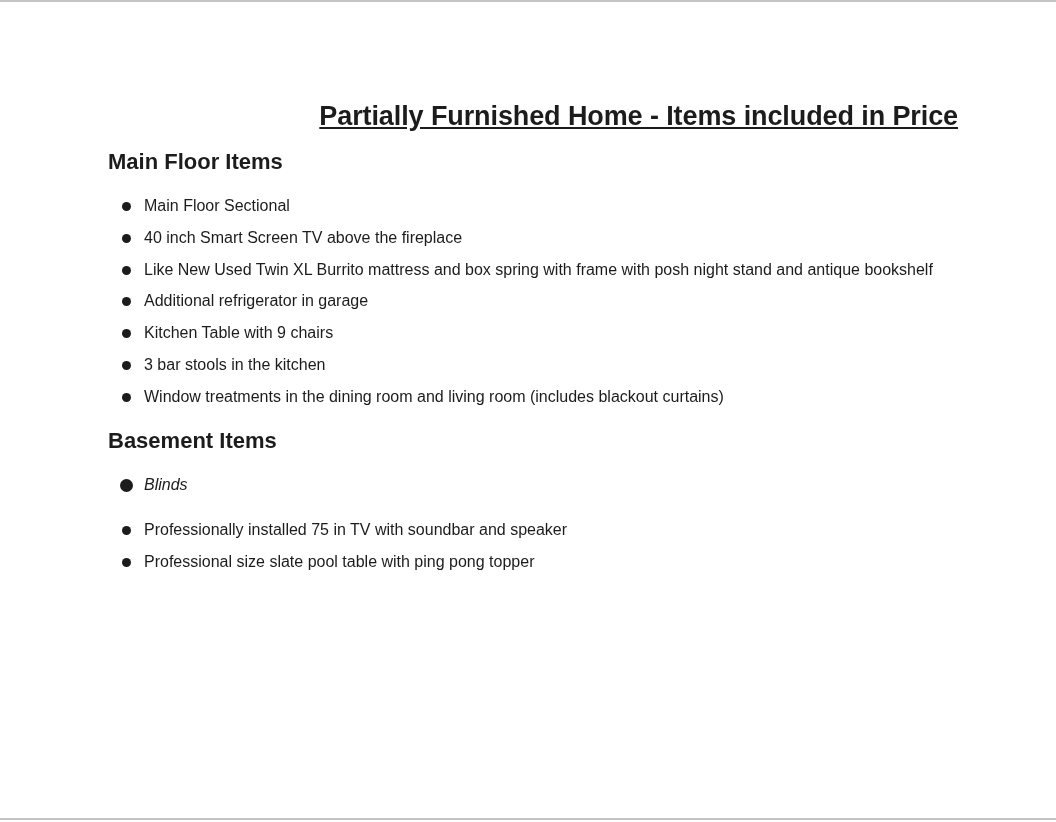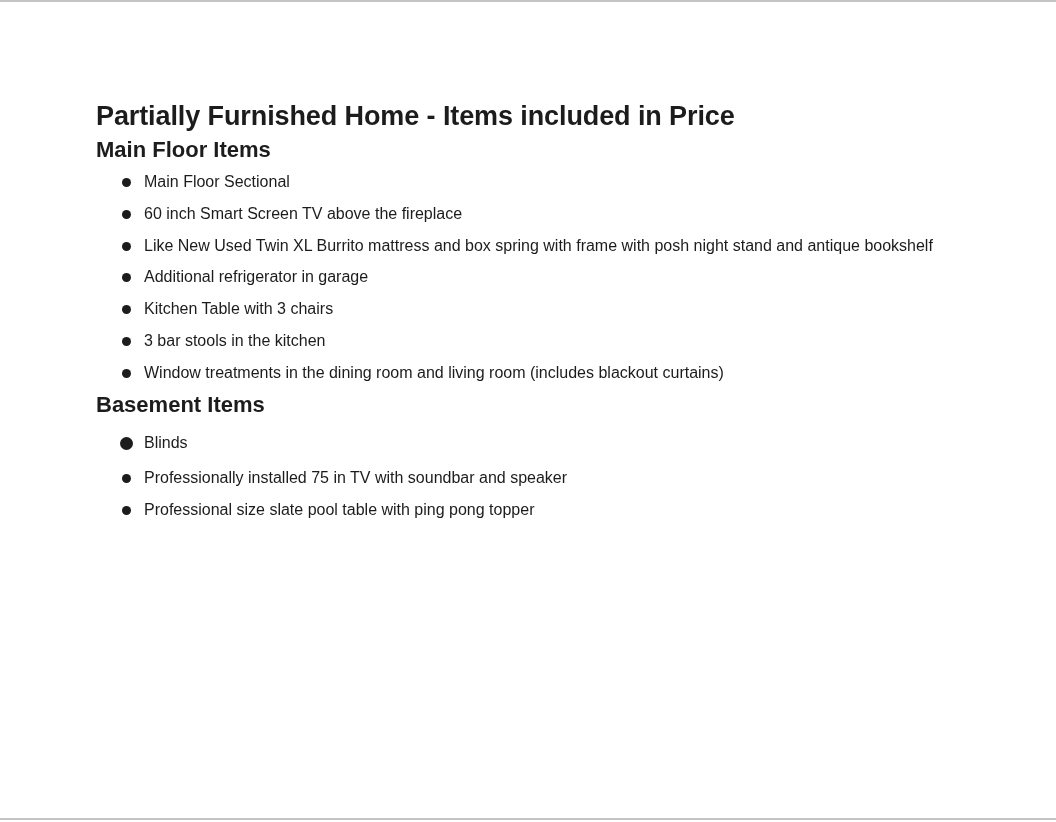--- a/index.html
+++ b/index.html
@@ -4,69 +4,69 @@
   <style>
     html, body { margin: 0; padding: 0; }
     body {
       width: 1056px; height: 822px; position: relative; background: #ffffff;
       font-family: "Liberation Sans", sans-serif; color: #1c1c1c; overflow: hidden;
     }
     .page-edge-top { position: absolute; left: 0; top: 0; width: 1056px; height: 2px; background: #c4c4c4; }
     .page-edge-bottom { position: absolute; left: 0; top: 818px; width: 1056px; height: 2px; background: #c4c4c4; }
     .doc { position: absolute; left: 96px; top: 98px; width: 862px; }
     .title {
-      font-weight: bold; font-size: 27px; text-align: left; margin: 0;
-      line-height: 36px; padding-left: 0; letter-spacing: -0.1px;
+      font-weight: bold; font-size: 27px; text-align: right; margin: 0;
+      line-height: 36px; padding-left: 0; letter-spacing: -0.1px; text-decoration: underline;
     }
     .section-heading {
-      font-weight: bold; font-size: 22px; line-height: 32px; margin: 0;
+      font-weight: bold; font-size: 22px; line-height: 32px; margin: 12px;
     }
     ul.items { list-style: none; margin: 0; padding: 0 0 0 48px; }
     ul.items li {
       position: relative; font-size: 16px; line-height: 31.8px; text-align: justify;
     }
     ul.items li .bullet {
       position: absolute; left: -22px; top: 12px; width: 9px; height: 9px;
       border-radius: 50%; background: #1c1c1c;
     }
     ul.items li.big-bullet .bullet { width: 13px; height: 13px; left: -24px; top: 10px; }
-    ul.items li.spaced { margin-top: 6px; margin-bottom: 4px; }
+    ul.items li.spaced { margin-top: 6px; margin-bottom: 14px; font-style: italic; }
     ul.items li .text { display: block; }
     .basement-list { margin-top: 4px !important; }
   </style>
 </head>
 <body>
 
 <div class="page-edge-top"></div>
 
 <div class="doc">
   <h1 class="title">Partially Furnished Home - Items included in Price</h1>
 
   <div>
     <h2 class="section-heading">Main Floor Items</h2>
     <ul class="items">
       <li>
           <span class="bullet"></span>
           <span class="text">Main Floor Sectional</span>
         </li>
       <li>
           <span class="bullet"></span>
-          <span class="text">60 inch Smart Screen TV above the fireplace</span>
+          <span class="text">40 inch Smart Screen TV above the fireplace</span>
         </li>
       <li>
           <span class="bullet"></span>
           <span class="text">Like New Used Twin XL Burrito mattress and box spring with frame with posh night stand and antique bookshelf</span>
         </li>
       <li>
           <span class="bullet"></span>
           <span class="text">Additional refrigerator in garage</span>
         </li>
       <li>
           <span class="bullet"></span>
-          <span class="text">Kitchen Table with 3 chairs</span>
+          <span class="text">Kitchen Table with 9 chairs</span>
         </li>
       <li>
           <span class="bullet"></span>
           <span class="text">3 bar stools in the kitchen</span>
         </li>
       <li>
           <span class="bullet"></span>
           <span class="text">Window treatments in the dining room and living room (includes blackout curtains)</span>
         </li>
     </ul>

